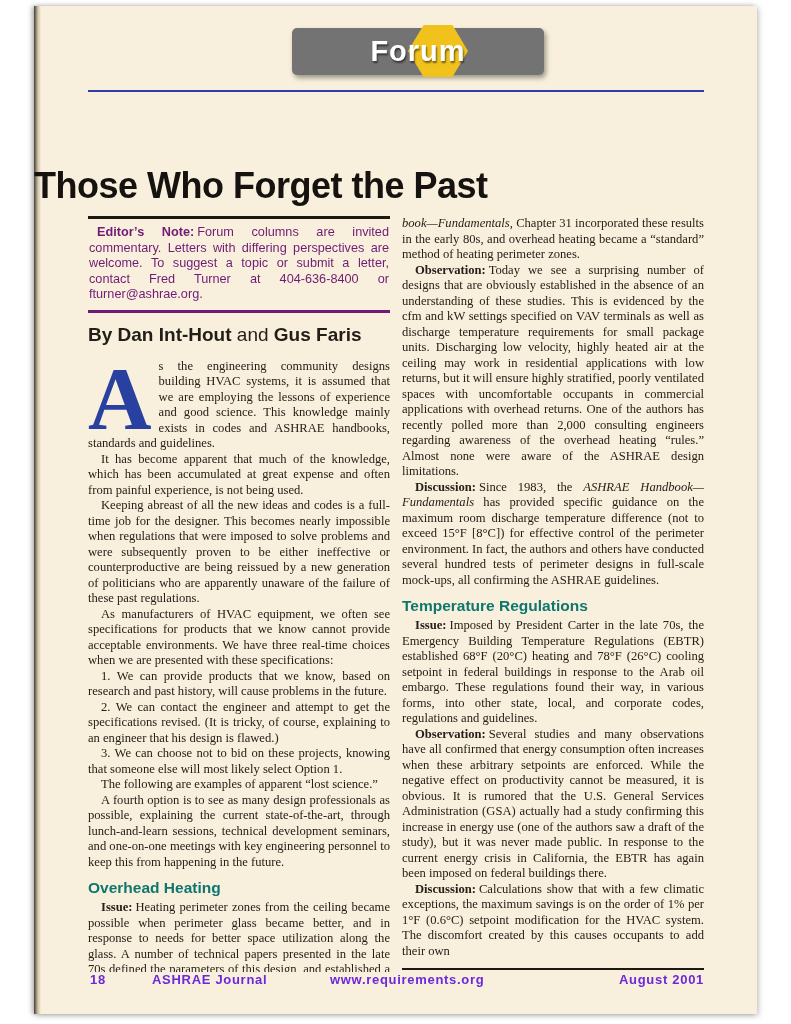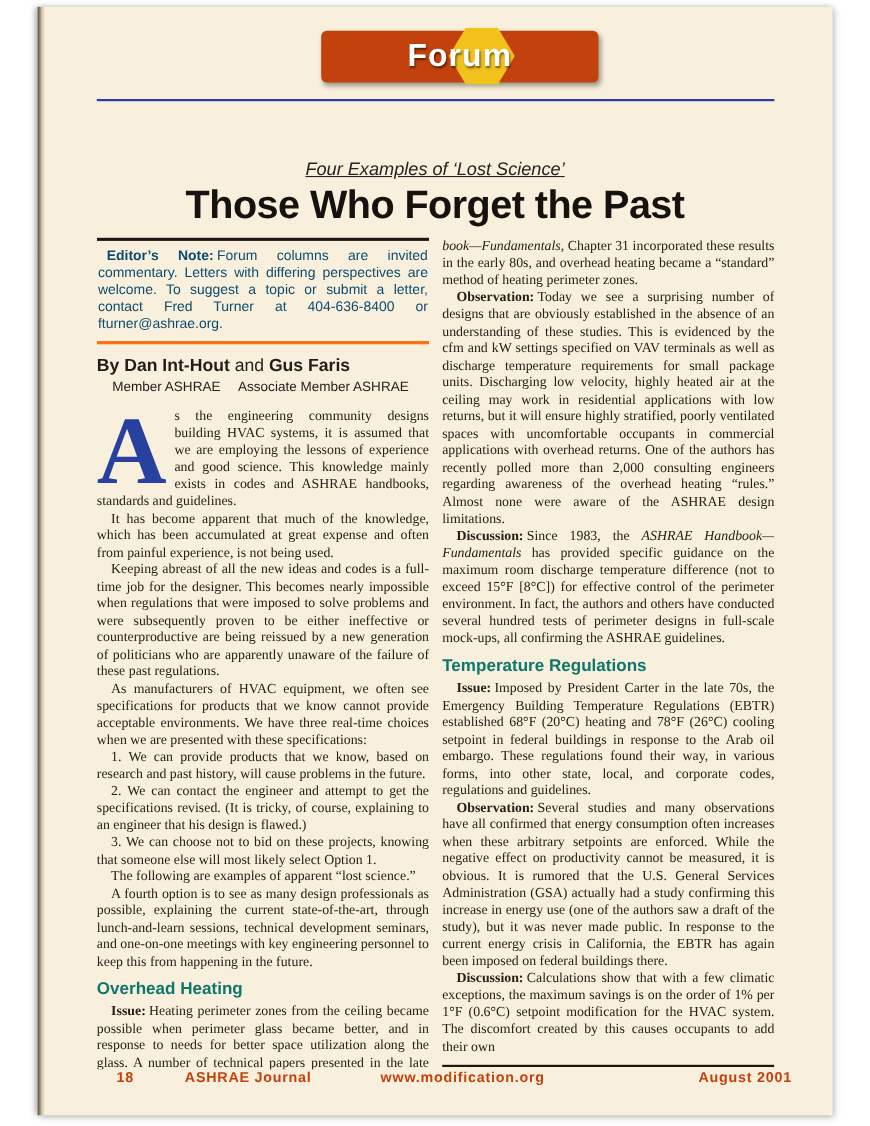--- a/index.html
+++ b/index.html
@@ -14,21 +14,21 @@
   }
   .spine {
     position:absolute; left:0; top:0; width:7px; height:100%;
     background:linear-gradient(to right, rgba(40,32,16,.85), rgba(120,104,70,.35) 55%, rgba(120,104,70,0));
   }
 
   
   .banner {
     position:absolute; left:258px; top:22px; width:252px; height:47px;
     background:linear-gradient(#27357f, #1c2а6e);
-    background-color:#c2410c;
+    background-color:#737373;
     border-radius:5px;
     box-shadow:2px 3px 5px rgba(0,0,0,.38);
     display:flex; align-items:center; justify-content:center;
   }
   .hex {
     position:absolute; left:116px; top:-3px; width:60px; height:52px;
     background:#f2c21c;
     clip-path:polygon(26% 0, 74% 0, 100% 50%, 74% 100%, 26% 100%, 0 50%);
   }
   .banner-label {
@@ -40,50 +40,50 @@
   .rule-blue { position:absolute; left:54px; top:84px; width:616px; height:2px; background:#2b3daa; }
 
   .kicker {
     position:absolute; left:0; top:139px; width:100%; text-align:center;
     font-family:"Liberation Sans", sans-serif; font-style:italic;
     font-size:16.5px; color:#262220;
   }
   .kicker span { text-decoration:underline; }
 
   .title {
-    position:absolute; left:0; top:159px; width:100%; text-align:center;
+    position:absolute; left:0; top:159px; width:100%; text-align:left;
     font-family:"Liberation Sans", sans-serif; font-weight:bold;
     font-size:36px; letter-spacing:-0.5px; color:#15120f;
   }
 
   
   .columns {
     position:absolute; left:54px; top:210px; width:616px; height:756px;
     display:flex; gap:12px; overflow:hidden;
   }
   .col { width:302px; }
 
   .body-p, .list-item {
     font-size:12.6px; line-height:15.5px; text-align:justify; color:#272019;
   }
   .indent { text-indent:13px; }
   .lead { font-weight:bold; margin-right:3px; }
   .ital { font-style:italic; }
 
   .editors-note {
-    border-top:3px solid #1c1812; border-bottom:3px solid #f97316;
+    border-top:3px solid #1c1812; border-bottom:3px solid #701a75;
     padding:6px 1px 7px;
     font-family:"Liberation Sans", sans-serif;
-    font-size:12.7px; line-height:15.6px; color:#0c4a6e;
+    font-size:12.7px; line-height:15.6px; color:#701a75;
     text-align:justify; text-indent:8px;
   }
   .en-lead { font-weight:bold; margin-right:3px; }
 
   .byline { margin-top:11px; font-family:"Liberation Sans", sans-serif; color:#221d18; }
-  .byline-main { font-size:16px; }
+  .byline-main { font-size:19px; }
   .byline-main b { font-weight:bold; }
   .byline-aff { font-size:12.3px; margin-left:14px; margin-top:2px; }
   .byline-aff .aff2 { margin-left:16px; }
 
   .intro { margin-top:13px; }
   .dropcap {
     float:left; color:#2840a0; font-family:"Liberation Serif", serif; font-weight:bold;
     font-size:88px; line-height:72px; padding:4px 7px 0 0;
   }
 
@@ -93,55 +93,51 @@
   }
 
   .about-box {
     margin-top:9px; border-top:2.5px solid #1c1812; padding-top:6px;
     font-family:"Liberation Sans", sans-serif; font-size:12.8px; line-height:15.6px; color:#201c16;
   }
 
   .footer {
     position:absolute; left:54px; top:966px; width:616px; height:20px;
     font-family:"Liberation Sans", sans-serif; font-weight:bold;
-    font-size:13px; letter-spacing:0.7px; color:#c2410c;margin-left:16px;
+    font-size:13px; letter-spacing:0.7px; color:#6d28d9;
   }
   .footer span { position:absolute; top:0; white-space:nowrap; }
   .f-num { left:2px; }
   .f-journal { left:64px; }
   .f-url { left:242px; }
   .f-date { right:0; }
 </style>
 </head>
 <body>
 
 <div class="page">
   <div class="spine"></div>
 
   <div class="banner">
     <div class="hex"></div>
     <div class="banner-label">Forum</div>
   </div>
   <div class="rule-blue"></div>
 
-  <div class="kicker">
-    <span>Four Examples of ‘Lost Science’</span>
-  </div>
   <h1 class="title">Those Who Forget the Past</h1>
 
   <div class="columns">
 
     <div class="col">
       <div class="editors-note">
         <span class="en-lead">Editor’s Note:</span><span>Forum columns are invited commentary. Letters with differing perspectives are welcome. To suggest a topic or submit a letter, contact Fred Turner at 404-636-8400 or fturner@ashrae.org.</span>
       </div>
 
       <div class="byline">
         <div class="byline-main"><b>By </b><b>Dan Int-Hout</b><span> and </span><b>Gus Faris</b></div>
-        <div class="byline-aff"><span>Member ASHRAE</span><span class="aff2">Associate Member ASHRAE</span></div>
       </div>
 
       <p class="body-p intro"><span class="dropcap">A</span><span>s the engineering community designs building HVAC systems, it is assumed that we are employing the lessons of experience and good science. This knowledge mainly exists in codes and ASHRAE handbooks, standards and guidelines.</span></p>
 
       <p class="body-p indent">It has become apparent that much of the knowledge, which has been accumulated at great expense and often from painful experience, is not being used.</p>
       <p class="body-p indent">Keeping abreast of all the new ideas and codes is a full-time job for the designer. This becomes nearly impossible when regulations that were imposed to solve problems and were subsequently proven to be either ineffective or counterproductive are being reissued by a new generation of politicians who are apparently unaware of the failure of these past regulations.</p>
       <p class="body-p indent">As manufacturers of HVAC equipment, we often see specifications for products that we know cannot provide acceptable environments. We have three real-time choices when we are presented with these specifications:</p>
       <p class="list-item indent">1. We can provide products that we know, based on research and past history, will cause problems in the future.</p>
       <p class="list-item indent">2. We can contact the engineer and attempt to get the specifications revised. (It is tricky, of course, explaining to an engineer that his design is flawed.)</p>
       <p class="list-item indent">3. We can choose not to bid on these projects, knowing that someone else will most likely select Option 1.</p>
@@ -169,16 +165,16 @@
         
         
       </div>
     </div>
 
   </div>
 
   <div class="footer">
     <span class="f-num">18</span>
     <span class="f-journal">ASHRAE Journal</span>
-    <span class="f-url">www.modification.org</span>
+    <span class="f-url">www.requirements.org</span>
     <span class="f-date">August 2001</span>
   </div>
 </div>
 
 </body></html>

